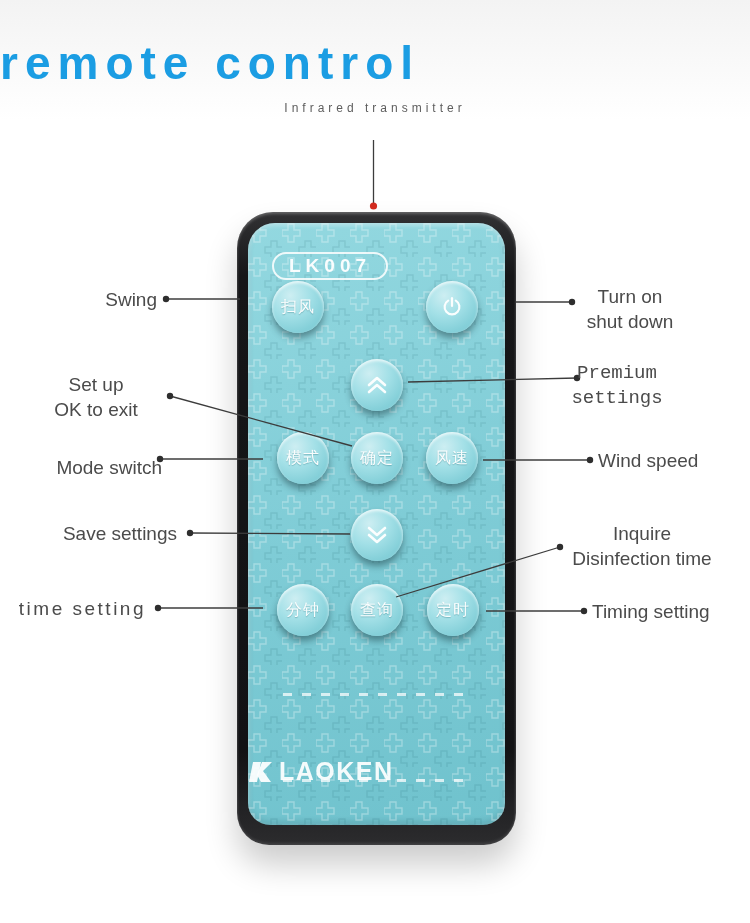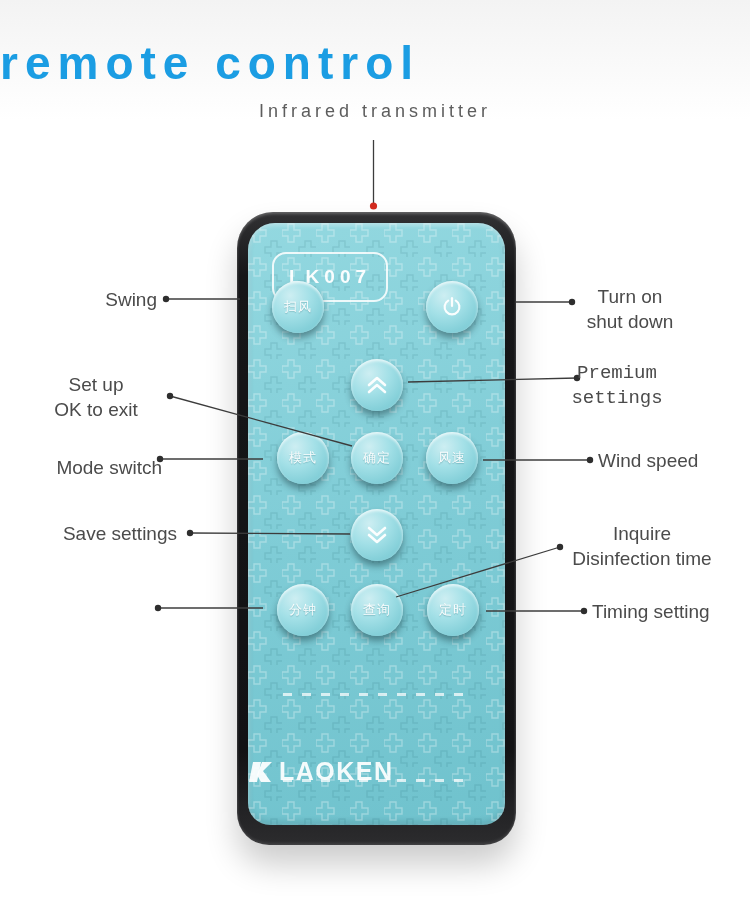--- a/index.html
+++ b/index.html
@@ -3,40 +3,40 @@
 <meta charset="utf-8">
 <style>
   html,body{margin:0;padding:0;background:#ffffff;}
   #page{position:relative;width:750px;height:923px;overflow:hidden;
         font-family:"Liberation Sans", sans-serif;
         background:linear-gradient(180deg,#f3f3f3 0%,#ffffff 120px);}
   
   .title{position:absolute;top:36px;left:0;width:750px;text-align:left;
          font-size:46px;font-weight:bold;letter-spacing:7px;color:#1b9de3;}
   .subtitle{position:absolute;top:101px;left:0;width:750px;text-align:center;
-         font-size:18px;color:#5d5d5d;letter-spacing:4px;}
+         font-size:12px;color:#5d5d5d;letter-spacing:4px;}
   
   .remote{position:absolute;left:237px;top:212px;width:279px;height:633px;
           background:linear-gradient(180deg,#323234 0%,#161618 10%,#121214 85%,#2c2c2e 100%);
           border-radius:36px 36px 32px 32px;z-index:1;
           box-shadow:0 20px 32px rgba(0,0,0,0.20), inset 0 2px 3px rgba(255,255,255,0.25), inset 0 -2px 3px rgba(255,255,255,0.10);}
   .face{position:absolute;left:11px;top:11px;width:257px;height:602px;
         background:linear-gradient(165deg,#93d8e0 0%,#7fccd6 50%,#6fc2cd 100%);
         border-radius:27px 27px 22px 22px;overflow:hidden;
         box-shadow:inset 0 2px 5px rgba(255,255,255,0.45), inset 0 -3px 6px rgba(0,40,50,0.18);}
   .face-pattern{position:absolute;left:0;top:0;width:100%;height:100%;}
   .model-badge{position:absolute;left:24px;top:29px;border:2px solid rgba(255,255,255,0.85);
-        border-radius:14px;padding:12px 15px;color:rgba(255,255,255,0.95);
+        border-radius:14px;padding:1px 15px;color:rgba(255,255,255,0.95);
         font-size:19px;font-weight:bold;letter-spacing:5px;}
   
   .rbtn{position:absolute;width:52px;height:52px;border-radius:50%;
         background:radial-gradient(circle at 35% 28%, #cdeef2 0%, #a3e0e7 40%, #85d0d9 72%, #79c6d0 100%);
         box-shadow:0 5px 7px rgba(15,45,52,0.45), inset 0 2px 3px rgba(255,255,255,0.75);
         display:flex;align-items:center;justify-content:center;
-        color:rgba(255,255,255,0.95);font-size:13px;letter-spacing:1px;
+        color:rgba(255,255,255,0.95);font-size:16px;letter-spacing:1px;
         text-shadow:0 1px 1px rgba(40,110,120,0.35);cursor:pointer;}
   .rbtn svg{display:block;}
   
   .dash-row{position:absolute;left:50%;transform:translateX(-50%);width:188px;height:3px;
         background:repeating-linear-gradient(90deg,rgba(255,255,255,0.72) 0px,rgba(255,255,255,0.72) 9px,transparent 9px,transparent 19px);}
   .brand{position:absolute;left:0;top:506px;width:100%;text-align:left;
         color:rgba(255,255,255,0.92);font-size:25px;font-weight:bold;letter-spacing:1.5px;margin-top:28px;}
   .brand svg{vertical-align:-3px;margin-right:5px;}
   
   .ann{position:absolute;color:#4b4b4b;font-size:19px;line-height:25px;z-index:6;}
@@ -166,20 +166,23 @@
   <div class="ann ann-center" style="left:36px;top:372px;width:120px;">
     <span class="l">Set up</span>
     <span class="l">OK to exit</span>
   </div>
   <div class="ann ann-right-align" style="right:588px;top:447px;margin-top:8px;">
     <span class="l">Mode switch</span>
   </div>
   <div class="ann ann-right-align" style="right:573px;top:521px;">
     <span class="l">Save settings</span>
   </div>
+  <div class="ann ann-right-align" style="right:604px;top:596px;letter-spacing:2.5px;">
+    <span class="l">time setting</span>
+  </div>
 
   <div class="ann ann-center" style="left:578px;top:284px;width:104px;">
     <span class="l">Turn on</span>
     <span class="l">shut down</span>
   </div>
   <div class="ann ann-center" style="left:567px;top:361px;width:100px;font-family:Liberation Mono, monospace;">
     <span class="l">Premium</span>
     <span class="l">settings</span>
   </div>
   <div class="ann" style="left:598px;top:448px;">

